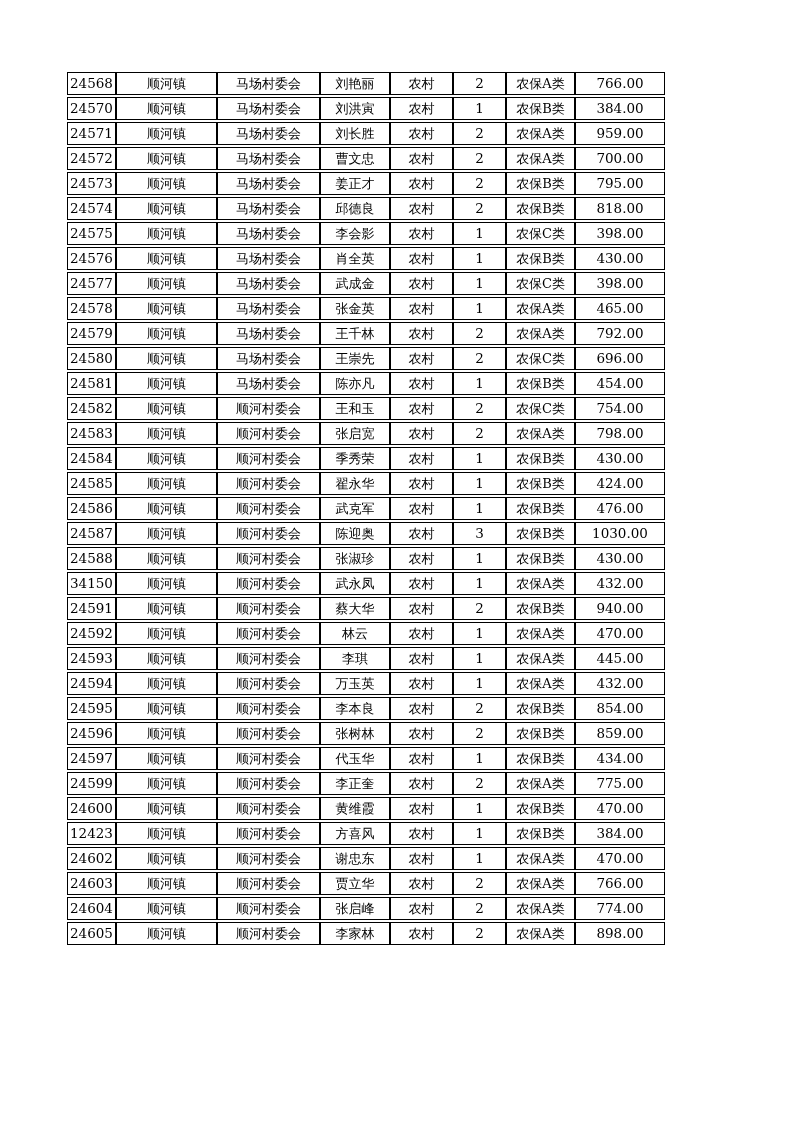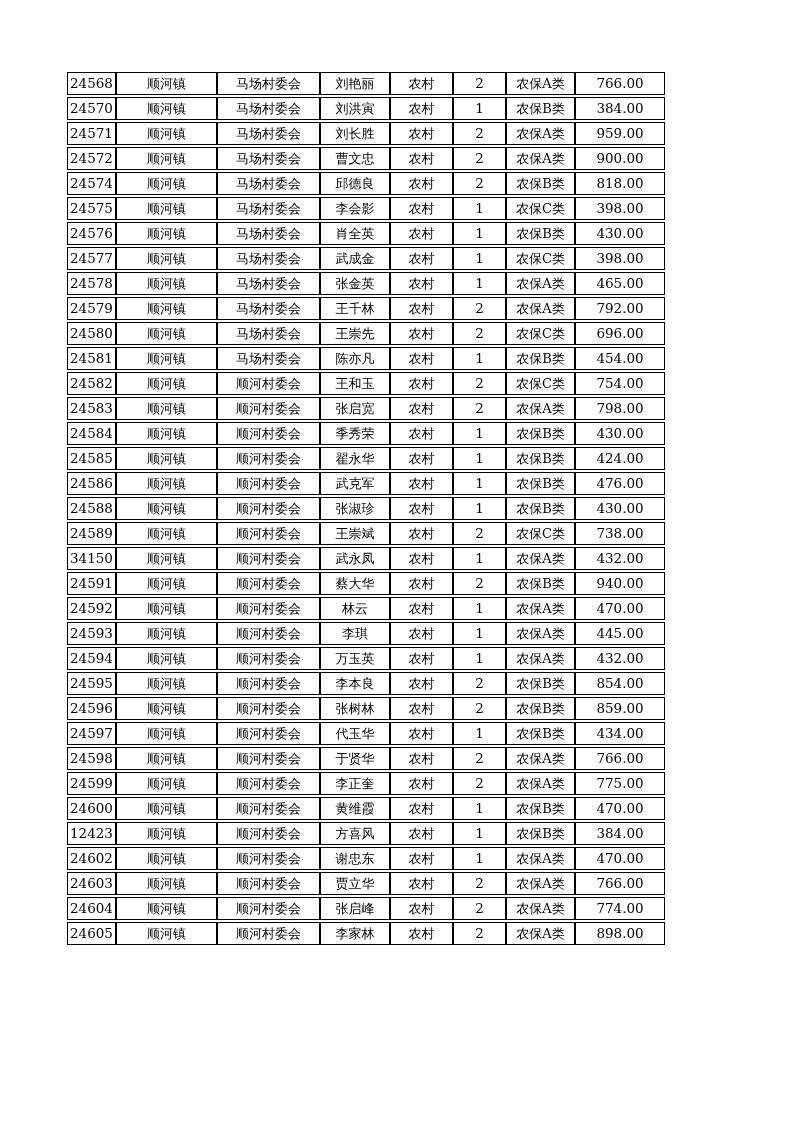--- a/index.html
+++ b/index.html
@@ -83,21 +83,31 @@
           <td class="num">959.00</td>
         </tr>
         <tr>
           <td class="num">24572</td>
           <td>顺河镇</td>
           <td>马场村委会</td>
           <td>曹文忠</td>
           <td>农村</td>
           <td class="num">2</td>
           <td>农保A类</td>
-          <td class="num">900.00</td>
+          <td class="num">700.00</td>
+        </tr>
+        <tr>
+          <td class="num">24573</td>
+          <td>顺河镇</td>
+          <td>马场村委会</td>
+          <td>姜正才</td>
+          <td>农村</td>
+          <td class="num">2</td>
+          <td>农保B类</td>
+          <td class="num">795.00</td>
         </tr>
         <tr>
           <td class="num">24574</td>
           <td>顺河镇</td>
           <td>马场村委会</td>
           <td>邱德良</td>
           <td>农村</td>
           <td class="num">2</td>
           <td>农保B类</td>
           <td class="num">818.00</td>
@@ -216,40 +226,40 @@
           <td class="num">24586</td>
           <td>顺河镇</td>
           <td>顺河村委会</td>
           <td>武克军</td>
           <td>农村</td>
           <td class="num">1</td>
           <td>农保B类</td>
           <td class="num">476.00</td>
         </tr>
         <tr>
+          <td class="num">24587</td>
+          <td>顺河镇</td>
+          <td>顺河村委会</td>
+          <td>陈迎奥</td>
+          <td>农村</td>
+          <td class="num">3</td>
+          <td>农保B类</td>
+          <td class="num">1030.00</td>
+        </tr>
+        <tr>
           <td class="num">24588</td>
           <td>顺河镇</td>
           <td>顺河村委会</td>
           <td>张淑珍</td>
           <td>农村</td>
           <td class="num">1</td>
           <td>农保B类</td>
           <td class="num">430.00</td>
         </tr>
         <tr>
-          <td class="num">24589</td>
-          <td>顺河镇</td>
-          <td>顺河村委会</td>
-          <td>王崇斌</td>
-          <td>农村</td>
-          <td class="num">2</td>
-          <td>农保C类</td>
-          <td class="num">738.00</td>
-        </tr>
-        <tr>
           <td class="num">34150</td>
           <td>顺河镇</td>
           <td>顺河村委会</td>
           <td>武永凤</td>
           <td>农村</td>
           <td class="num">1</td>
           <td>农保A类</td>
           <td class="num">432.00</td>
         </tr>
         <tr>
@@ -314,30 +324,20 @@
         </tr>
         <tr>
           <td class="num">24597</td>
           <td>顺河镇</td>
           <td>顺河村委会</td>
           <td>代玉华</td>
           <td>农村</td>
           <td class="num">1</td>
           <td>农保B类</td>
           <td class="num">434.00</td>
-        </tr>
-        <tr>
-          <td class="num">24598</td>
-          <td>顺河镇</td>
-          <td>顺河村委会</td>
-          <td>于贤华</td>
-          <td>农村</td>
-          <td class="num">2</td>
-          <td>农保A类</td>
-          <td class="num">766.00</td>
         </tr>
         <tr>
           <td class="num">24599</td>
           <td>顺河镇</td>
           <td>顺河村委会</td>
           <td>李正奎</td>
           <td>农村</td>
           <td class="num">2</td>
           <td>农保A类</td>
           <td class="num">775.00</td>

